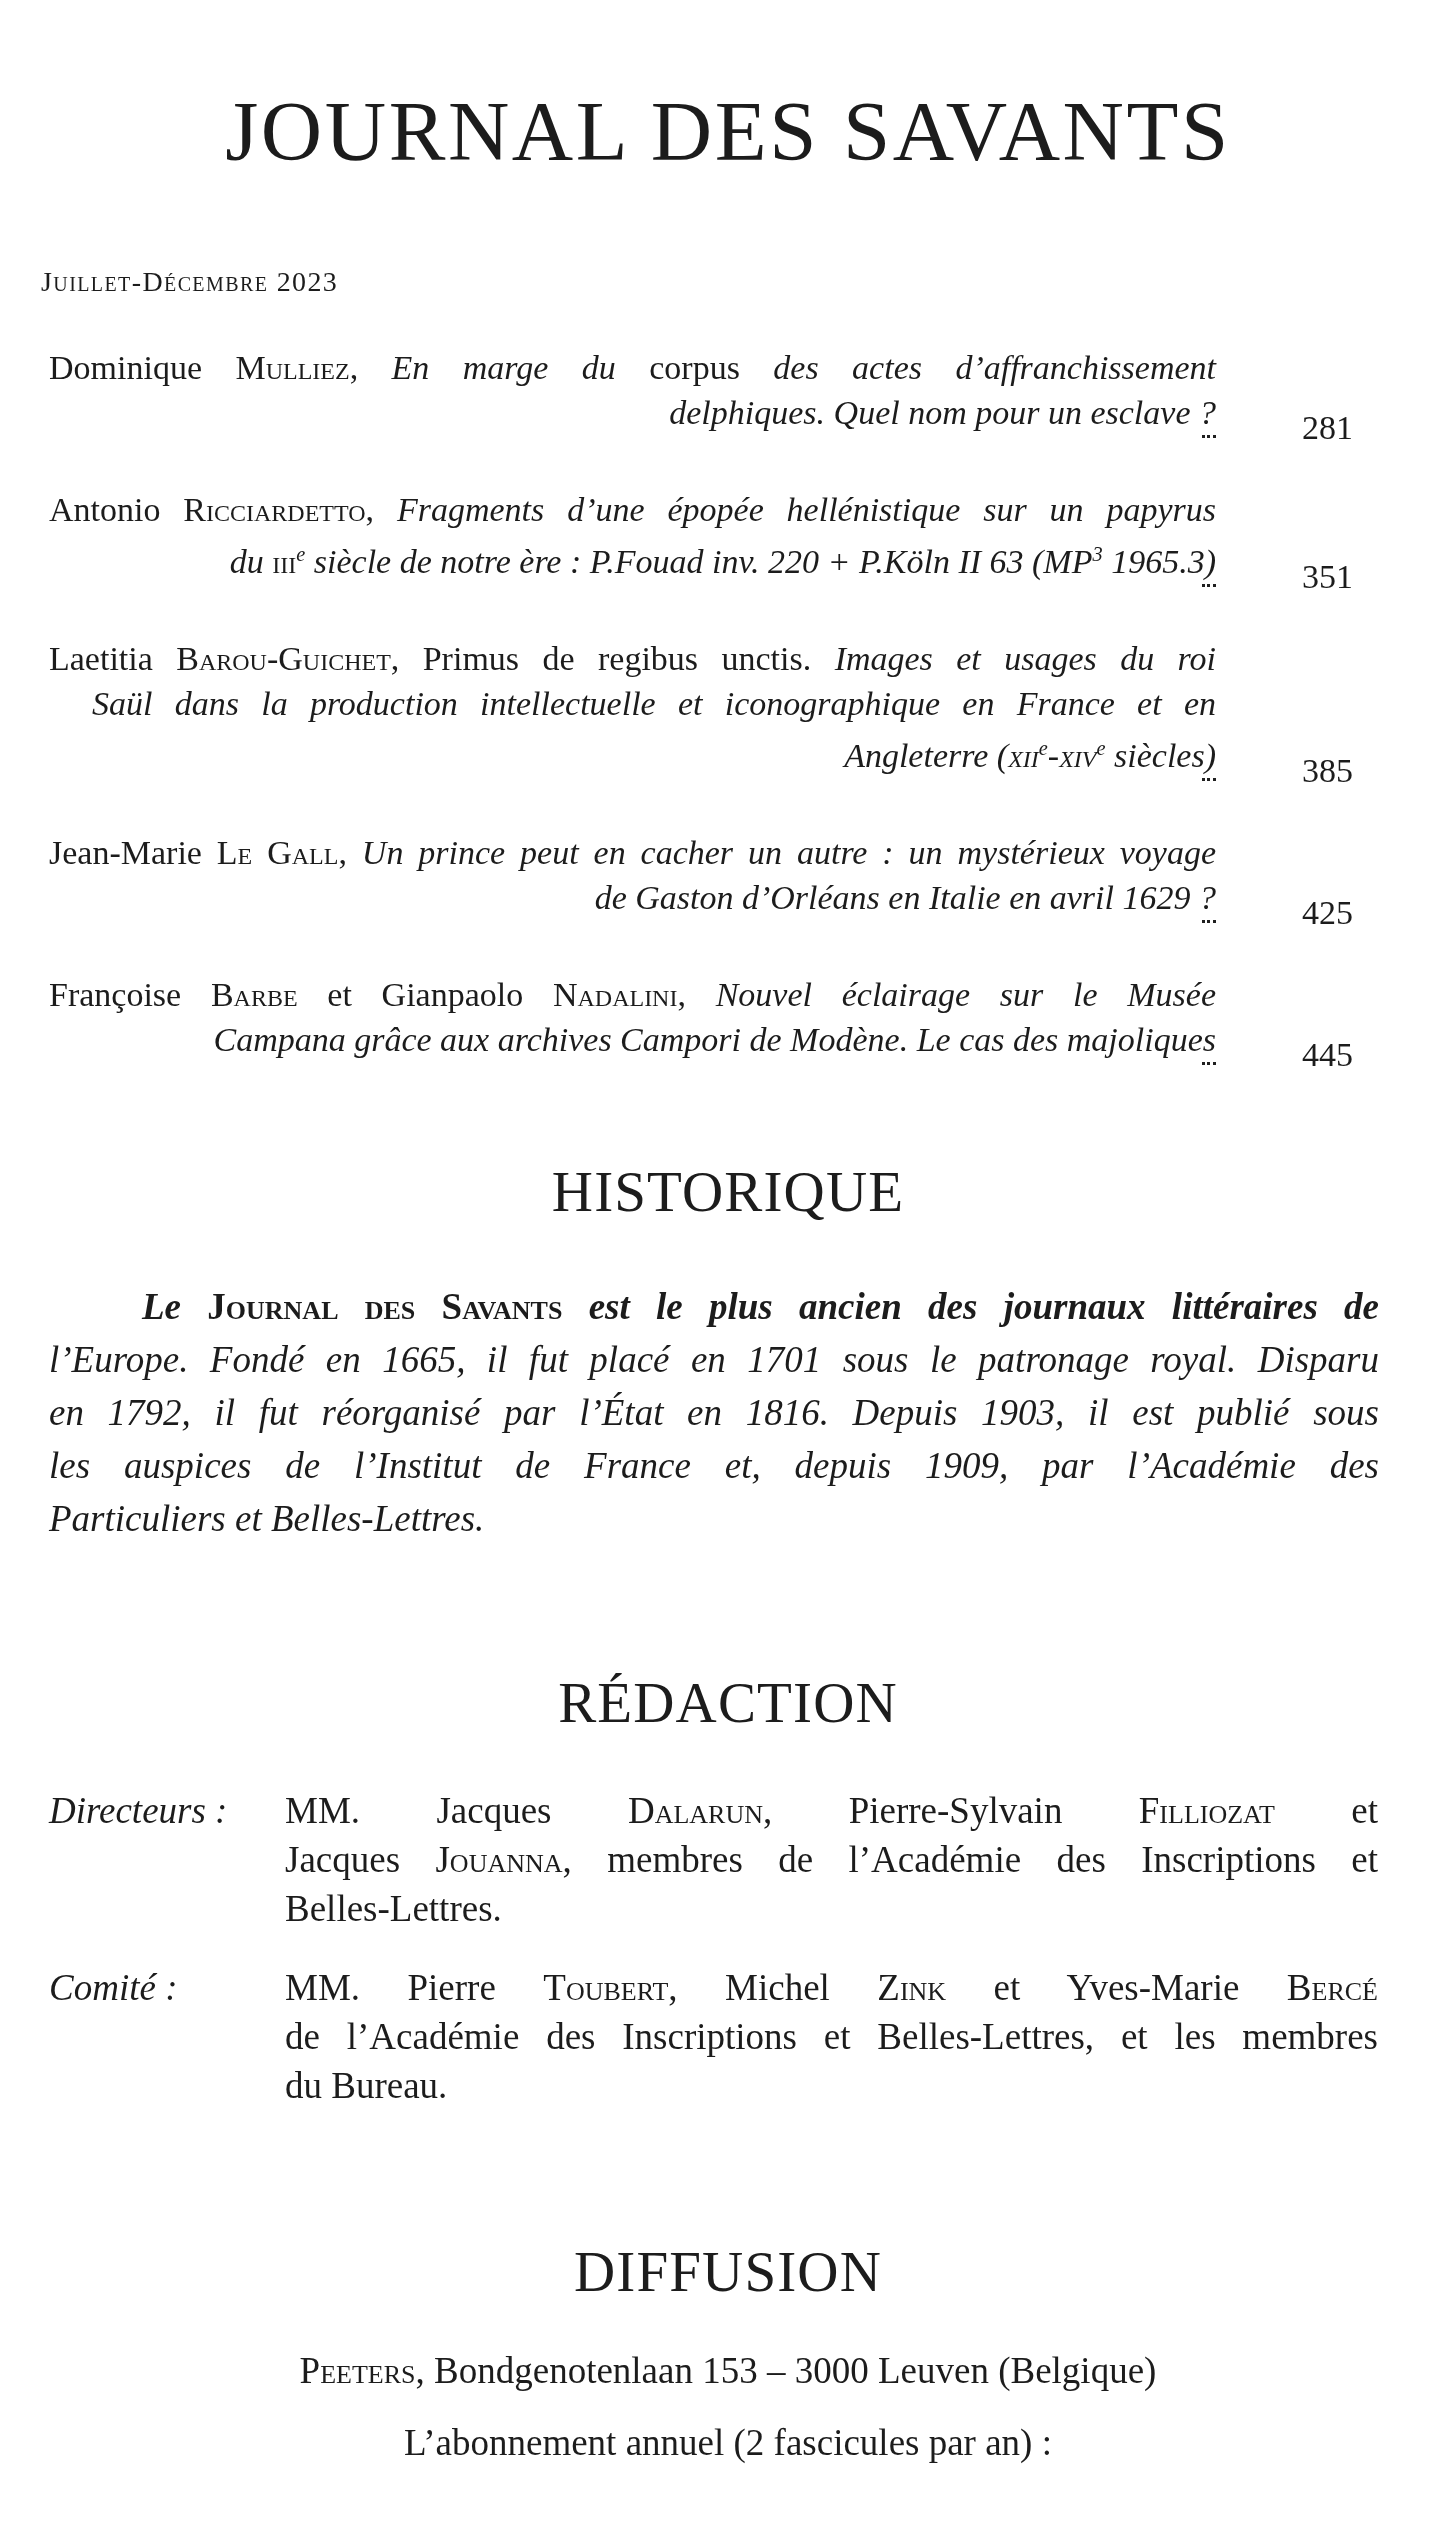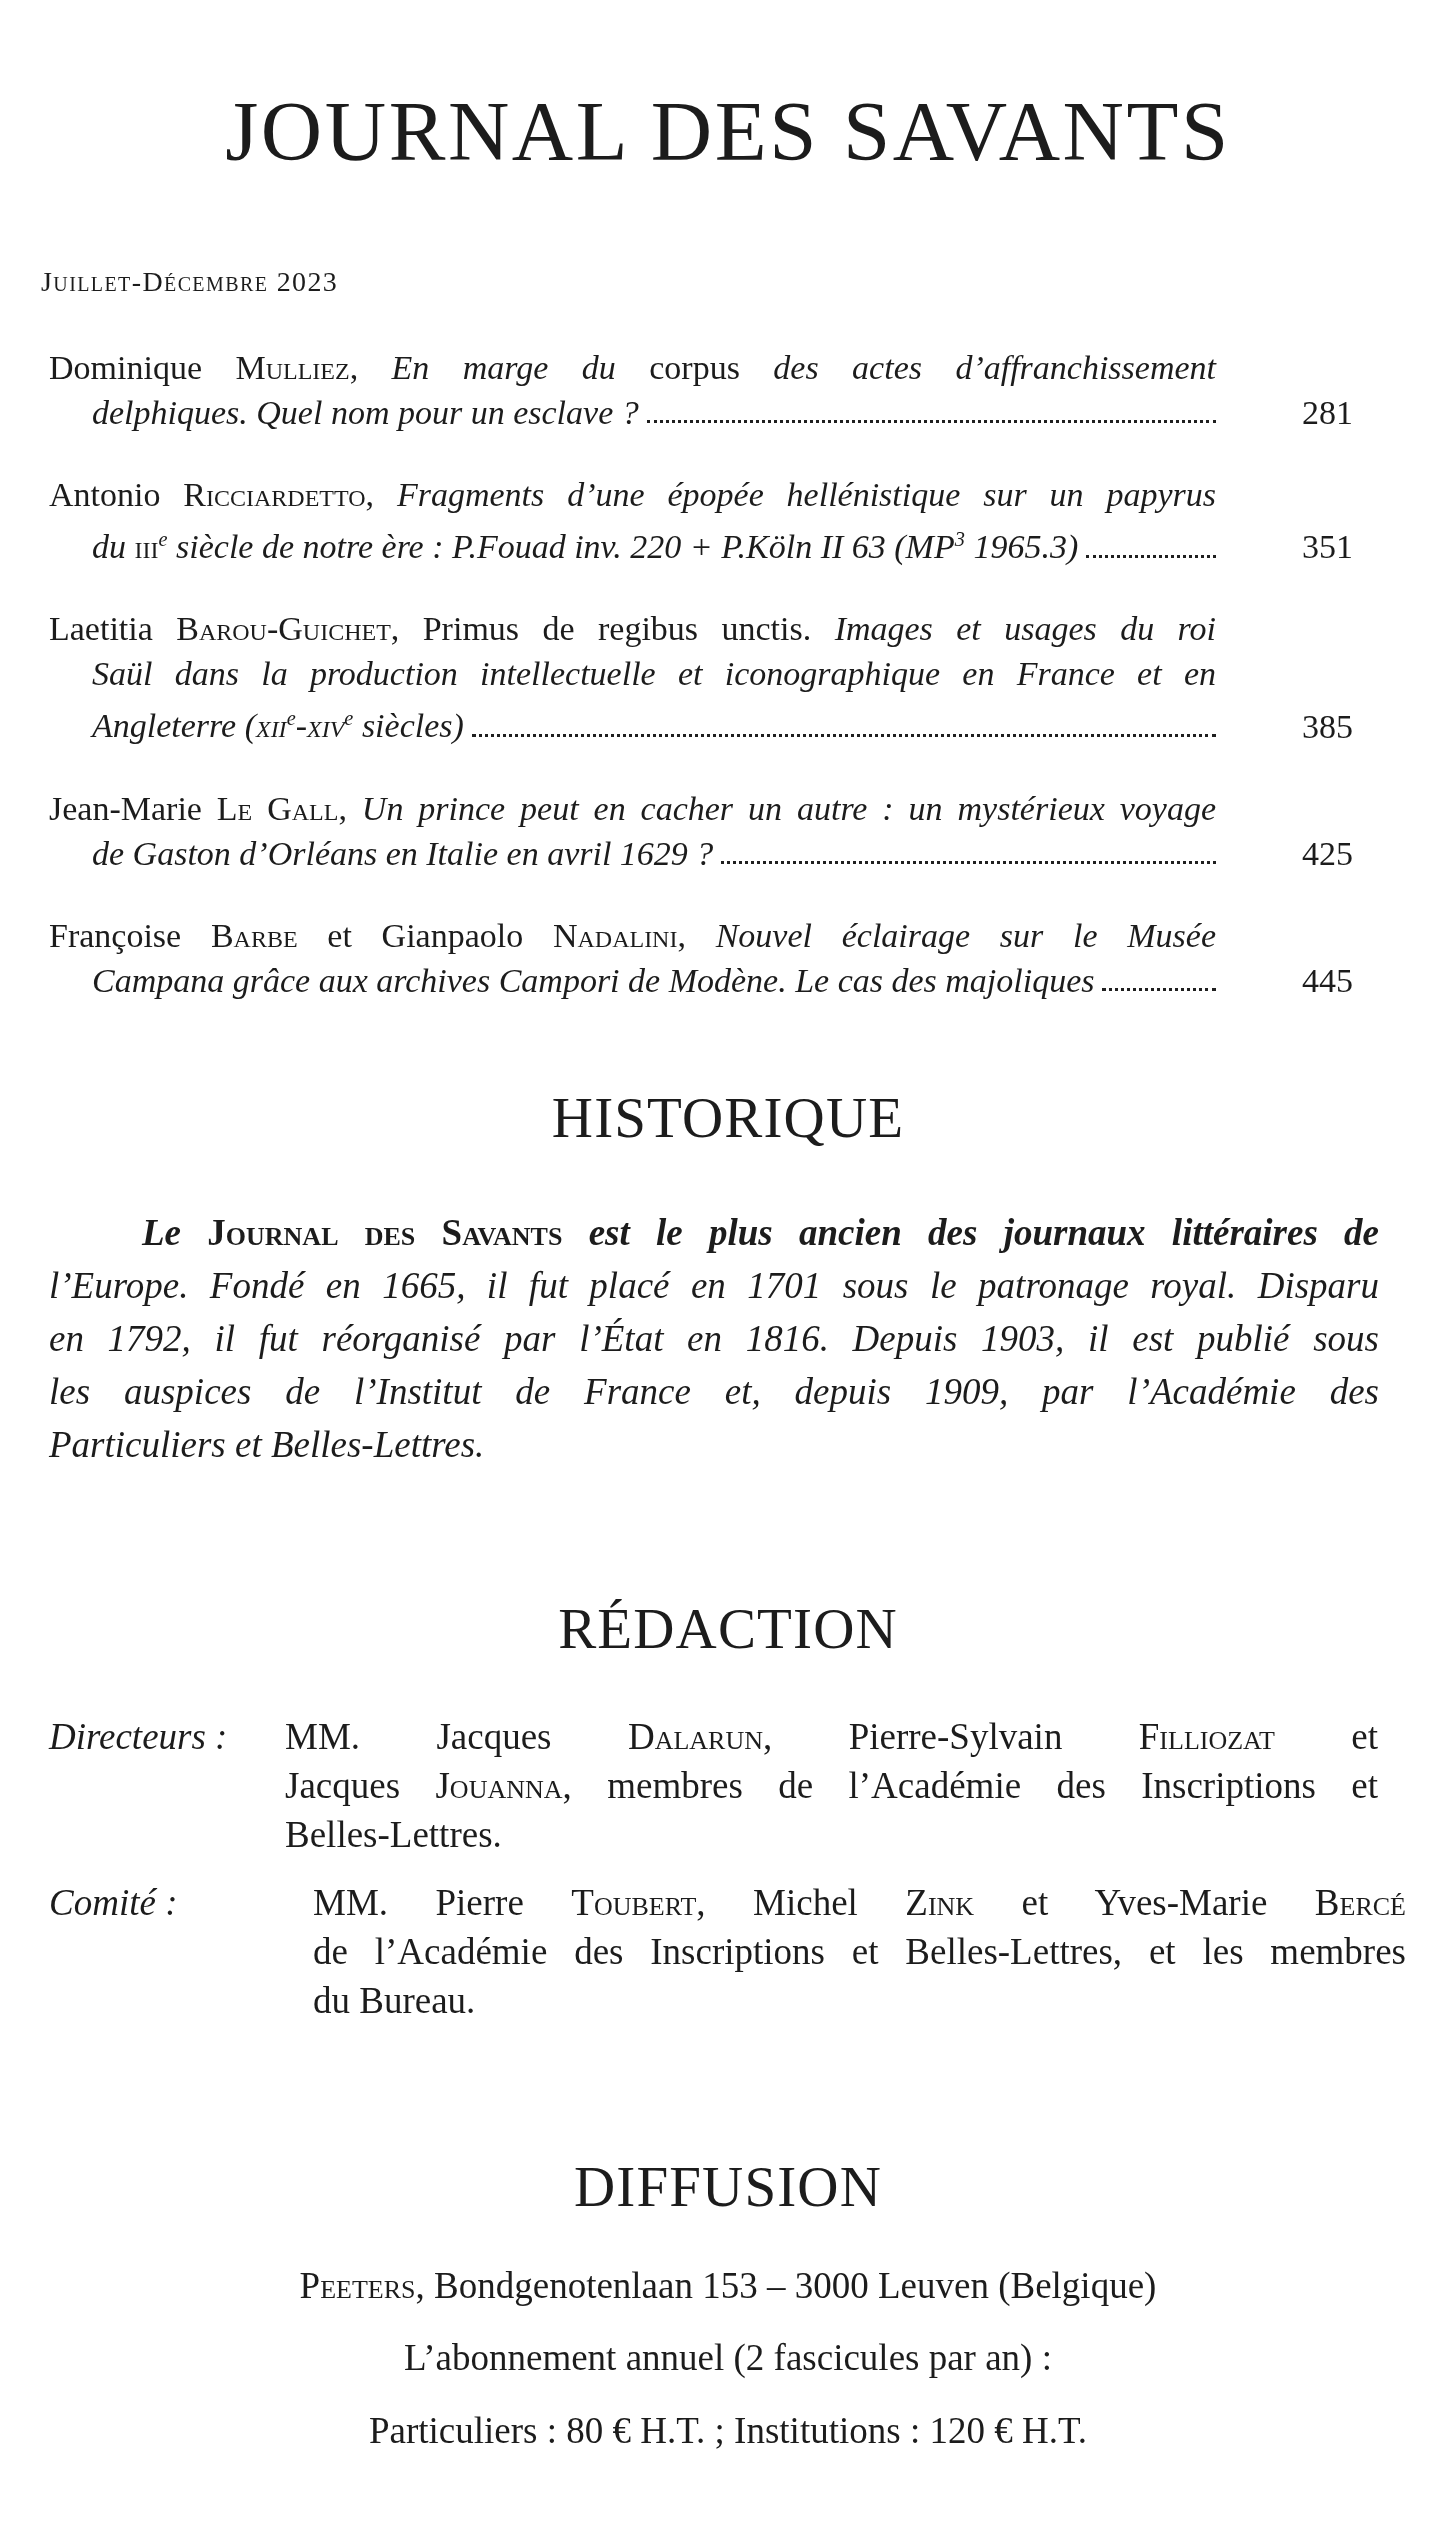--- a/index.html
+++ b/index.html
@@ -22,42 +22,42 @@
     font-size: 28px; line-height: 37px;
     letter-spacing: 0.05em; text-align: left; padding-left: 41px;
   }
 
   
   .toc { margin: 45px 103px 0 49px; }
   .toc-entry { position: relative; margin-bottom: 37px; }
   .toc-text { width: 1167px; }
   .toc-line, .toc-last, .pagenum { font-size: 34px; line-height: 45px; }
   .jl { text-align: justify; text-align-last: justify; }
-  .indent { padding-left: 43px; }
+  .indent { padding-left: 43px; flex-direction: column; }
   .toc-last { display: flex; align-items: flex-end; }
   .toc-last .txt { white-space: pre; }
   .leader { flex: 1 1 auto; min-width: 13.8px; border-bottom: 3.9px dotted #1f1f1f; margin: 0 0 11.8px 7.9px; }
   .pagenum { position: absolute; right: 0; bottom: 0; }
 
   
   .heading {
     margin: 0; font-size: 57px; font-weight: normal;
     letter-spacing: 0.02em; line-height: 51px; text-align: center;
   }
   .heading-historique { margin-top: 89px; }
   .heading-redaction  { margin-top: 132px; }
   .heading-diffusion  { margin-top: 136px; }
 
   
   .para { margin: 63px 77px 0 49px; font-size: 37px; line-height: 53px; }
   .para-line.indent1 { padding-left: 93px; font-weight: bold; }
 
   
   .red-row { display: flex; margin: 58px 77px 0 49px; font-size: 37px; line-height: 49px; }
-  .red-row.comite { margin-top: 19px; gap: 28px; }
+  .red-row.comite { margin-top: 30px; }
   .red-label { width: 236px; flex: none; font-style: italic; }
   .red-content { width: 1093px; flex: none; }
 
   
   .diff-line { font-size: 37px; line-height: 49px; text-align: center; margin-top: 23.6px; }
   .diff-line.first { margin-top: 49px; }
 
   
   .seg-n   { font-style: normal; }
   .seg-sc  { font-style: normal; font-variant: small-caps; }

